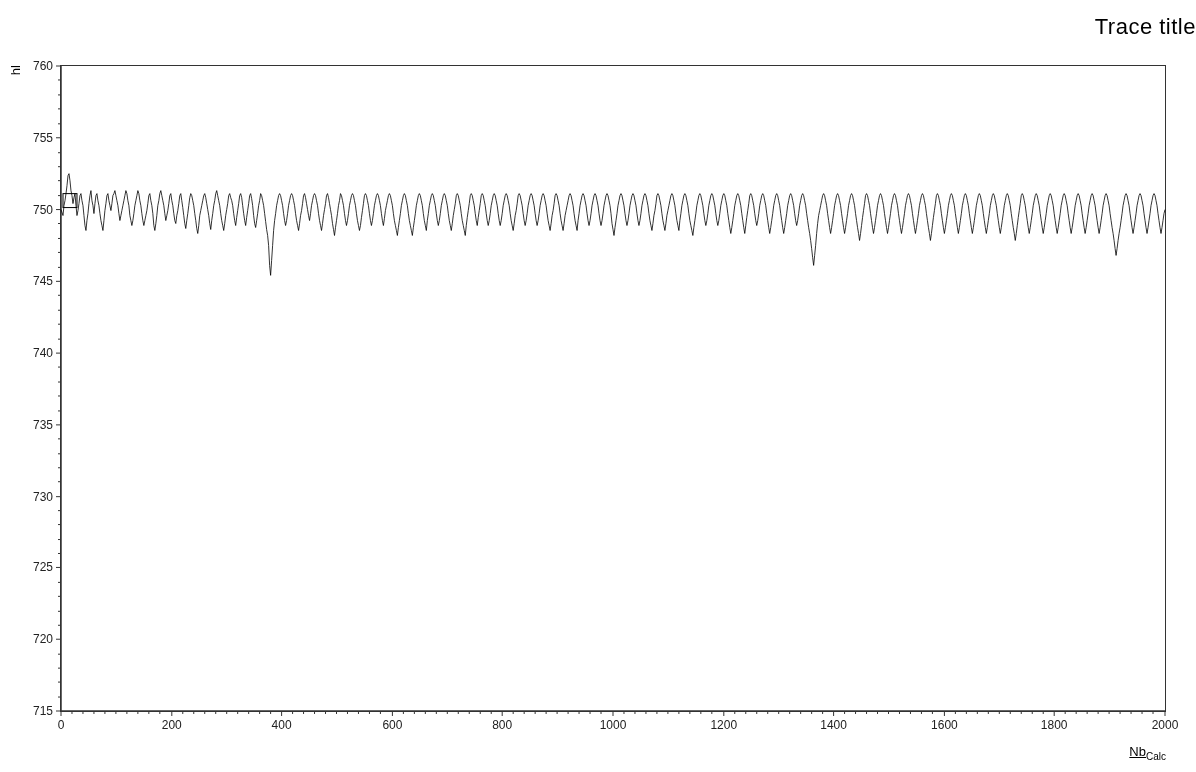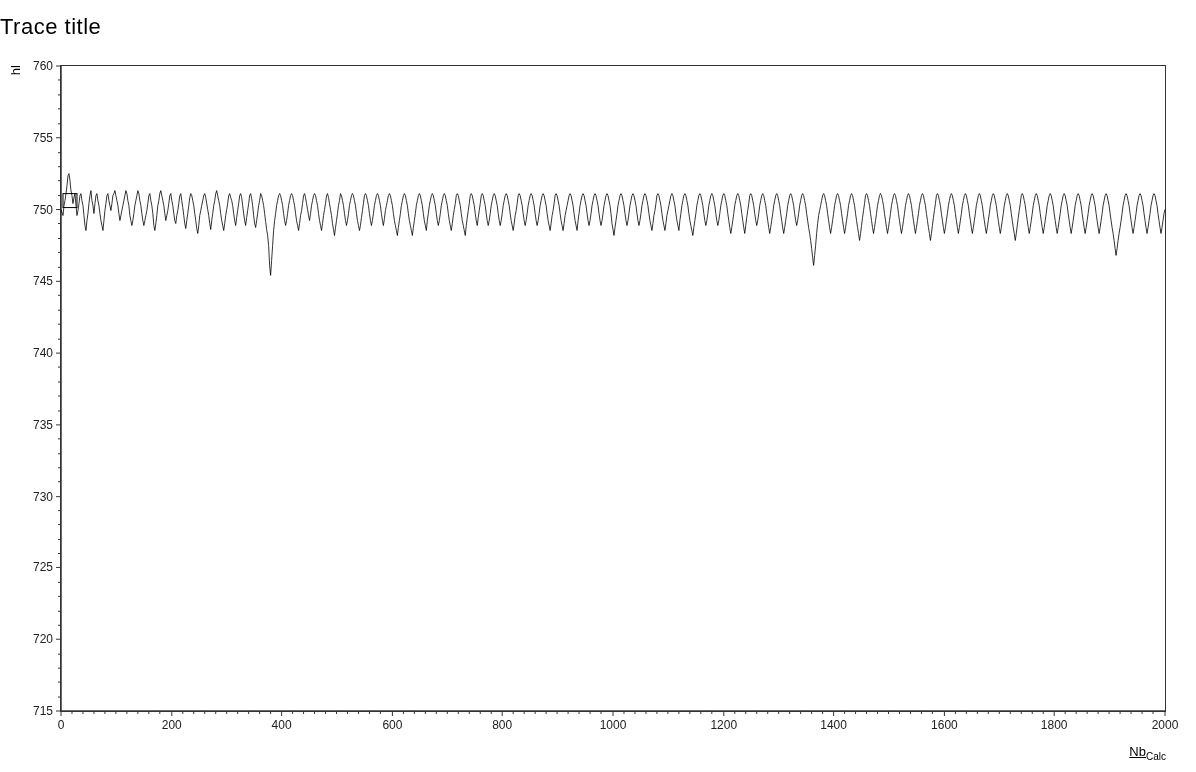--- a/index.html
+++ b/index.html
@@ -10,21 +10,21 @@
       font-family: Arial, Helvetica, sans-serif;
       overflow: hidden;
     }
     .chart-container {
       width: 1196px;
       height: 772px;
       position: relative;
       background: #ffffff;
     }
     .chart-title {
-      text-align: left;
+      text-align: right;
       font-size: 22px;
       font-weight: normal;
       padding-top: 14px;
       letter-spacing: 0.5px;
     }
     .chart-area {
       position: absolute;
       top: 65px;
       left: 60px;
       right: 30px;

